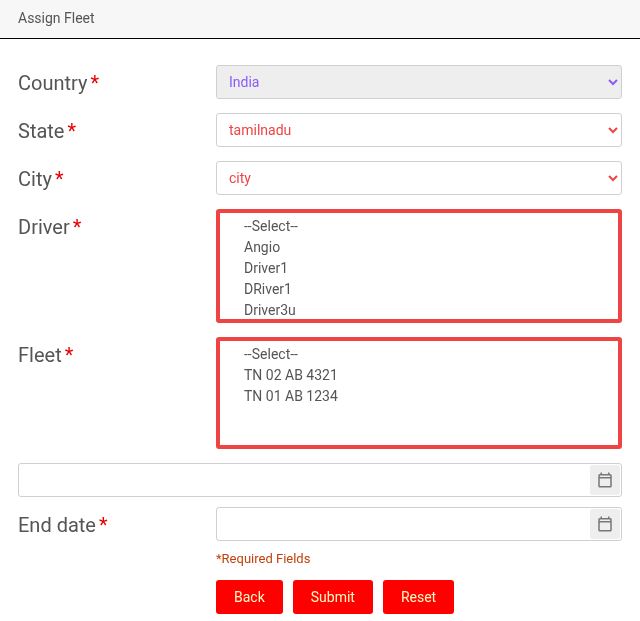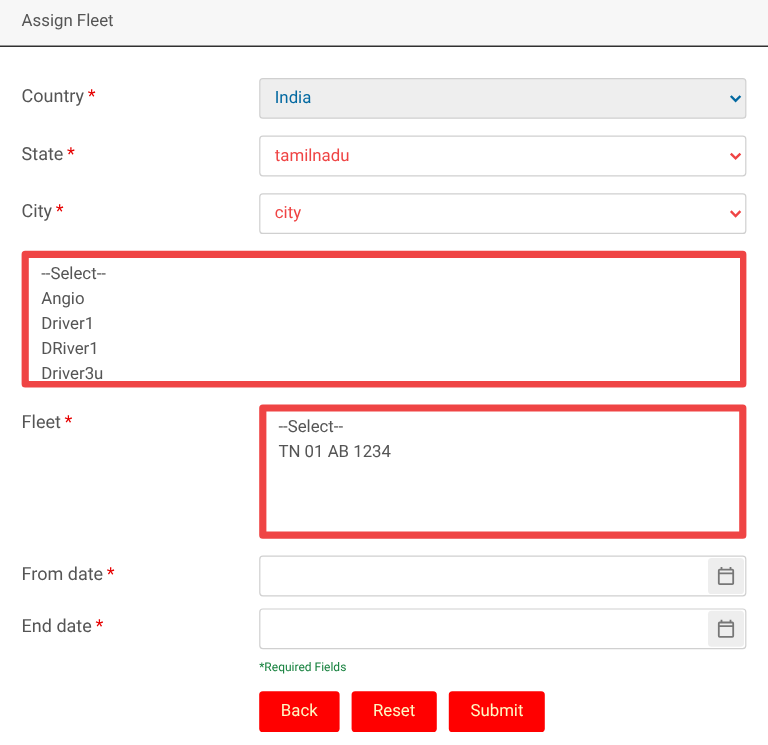--- a/index.html
+++ b/index.html
@@ -19,46 +19,46 @@
     color: #555;
   }
   .form-wrap { padding: 26px 18px 20px; }
   .row { display: flex; align-items: flex-start; margin-bottom: 14px; }
   .row.tight { margin-bottom: 10px; }
   .label {
     width: 198px;
     flex: 0 0 198px;
     padding-top: 6px;
     color: #555;
-    font-size: 15px;
+    font-size: 20px;
   }
   .req { color: #e60000; margin-left: 3px; }
   .field { flex: 1; }
   select, input[type="text"] {
     width: 100%;
     height: 34px;
     border: 1px solid #d0d0d0;
     border-radius: 3px;
     background: #fff;
     padding: 0 8px;
     font-size: 14px;
     color: #ef4444;
     font-family: inherit;
   }
   select { appearance: auto; }
   select.shaded {
     background: #eeeeee;
-    color: #0369a1;
+    color: #8b5cf6;
   }
   .listbox {
     width: 100%;
     height: 114px;
-    border: 6px solid #ef4444;
-    border-radius: 3px;
-    padding: 3px 8px;
+    border: 4px solid #ef4444;
+    border-radius: 3px;
+    padding: 3px 22px;
     font-size: 14px;
     color: #555;
     overflow-y: scroll;
     font-family: inherit;
     background: #fff;
   }
   .listbox-tall { height: 112px; }
   .listbox div { padding: 1px 2px; line-height: 1.35; }
   .date-wrap { position: relative; }
   .date-wrap .cal-icon {
@@ -68,22 +68,22 @@
     width: 30px;
     height: 30px;
     background: #eeeeee;
     border-radius: 3px;
     display: flex;
     align-items: center;
     justify-content: center;
   }
   .cal-icon svg { width: 18px; height: 18px; fill: #777; }
   .required-note {
-    color: #15803d;
-    font-size: 10px;
+    color: #c2410c;
+    font-size: 13px;
     margin-left: 198px;
     margin-top: 4px;
     margin-bottom: 14px;
   }
   .btn-row { margin-left: 198px; display: flex; gap: 10px; }
   .btn {
     background: #ff0000;
     color: #fef9c3;
     border: none;
     border-radius: 3px;
@@ -130,48 +130,49 @@
       <span>City</span><span class="req">*</span>
     </div>
     <div class="field">
       <select>
         <option>city</option>
       </select>
     </div>
   </div>
 
   <div class="row">
+    <div class="label">
+      <span>Driver</span><span class="req">*</span>
+    </div>
     <div class="field">
       <div class="listbox">
         <div>--Select--</div>
         <div>Angio</div>
         <div>Driver1</div>
         <div>DRiver1</div>
         <div>Driver3u</div>
         <div>Driver236</div>
       </div>
     </div>
   </div>
 
   <div class="row">
     <div class="label">
       <span>Fleet</span><span class="req">*</span>
     </div>
     <div class="field">
       <div class="listbox listbox-tall">
         <div>--Select--</div>
+        <div>TN 02 AB 4321</div>
         <div>TN 01 AB 1234</div>
       </div>
     </div>
   </div>
 
   <div class="row tight">
-    <div class="label">
-      <span>From date</span><span class="req">*</span>
-    </div>
     <div class="field date-wrap">
       <input type="text" value="" style="">
       <span class="cal-icon">
         <svg viewBox="0 0 24 24">
             <path d="M19 4h-1V2h-2v2H8V2H6v2H5a2 2 0 0 0-2 2v14a2 2 0 0 0 2 2h14a2 2 0 0 0 2-2V6a2 2 0 0 0-2-2zm0 16H5V10h14v10zm0-12H5V6h14v2z"></path>
           </svg>
       </span>
     </div>
   </div>
 
@@ -186,17 +187,17 @@
             <path d="M19 4h-1V2h-2v2H8V2H6v2H5a2 2 0 0 0-2 2v14a2 2 0 0 0 2 2h14a2 2 0 0 0 2-2V6a2 2 0 0 0-2-2zm0 16H5V10h14v10zm0-12H5V6h14v2z"></path>
           </svg>
       </span>
     </div>
   </div>
 
   <div class="required-note">*Required Fields</div>
 
   <div class="btn-row">
     <button class="btn">Back</button>
+    <button class="btn">Submit</button>
     <button class="btn">Reset</button>
-    <button class="btn">Submit</button>
   </div>
 
 </div>
 
 </body></html>

